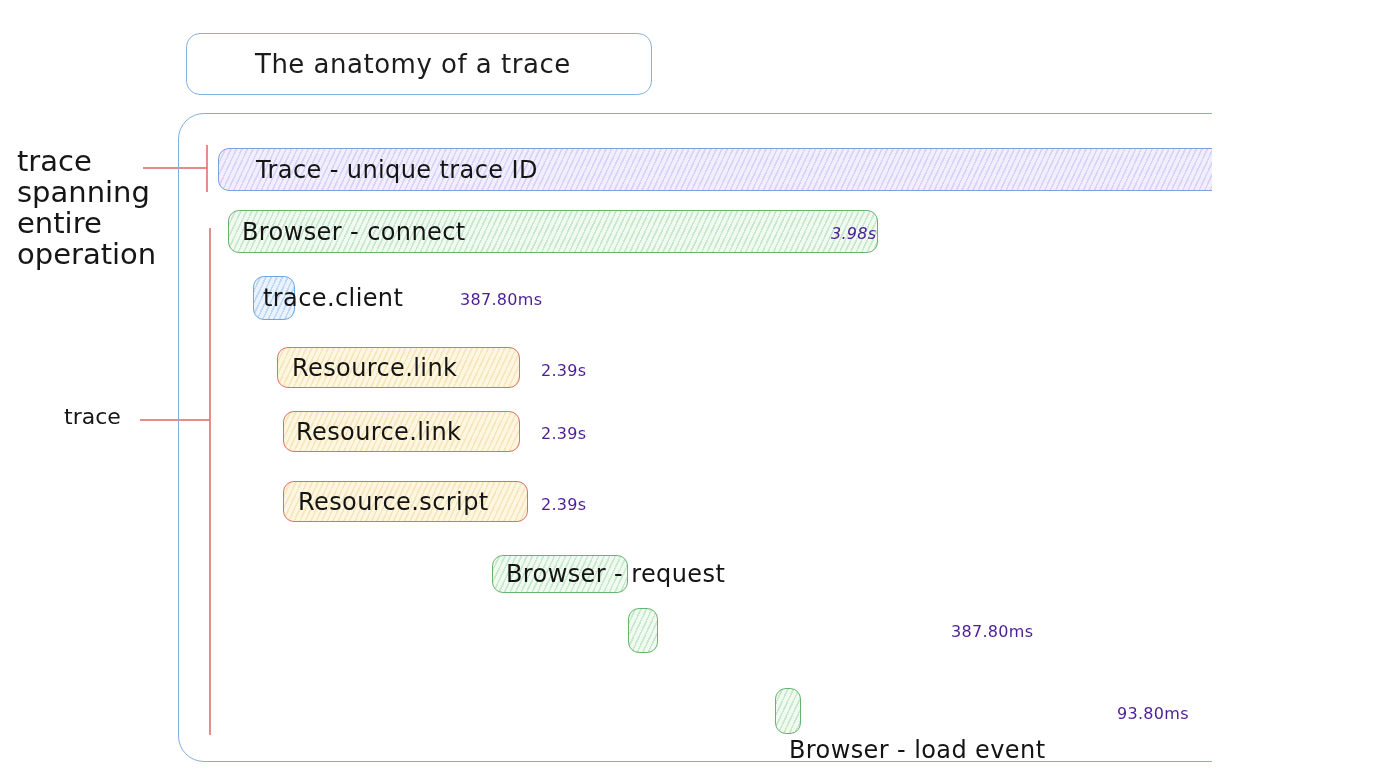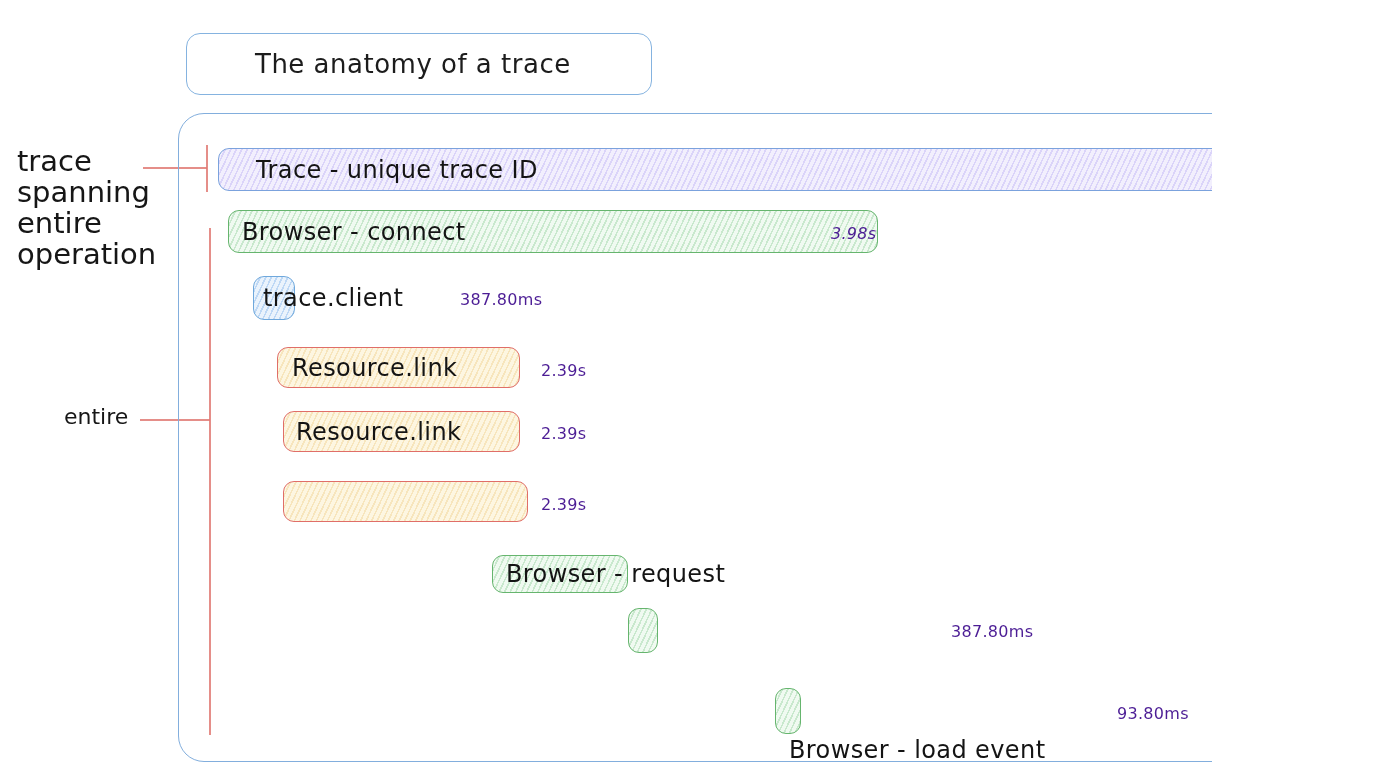--- a/index.html
+++ b/index.html
@@ -59,21 +59,21 @@
 </head>
 <body>
 
 <div class="canvas">
 
   <div class="title-box">
     <span>The anatomy of a trace</span>
   </div>
 
   <div class="label-trace">trace spanning entire operation</div>
-  <div class="label-spans">entire</div>
+  <div class="label-spans">trace</div>
   <div class="red-line rl-h1"></div>
   <div class="red-line rl-v1"></div>
   <div class="red-line rl-h2"></div>
   <div class="red-line rl-v2"></div>
 
   <div class="outer-box"></div>
 
   <div class="span-box hatch-purple" style="left:218px; top:148px; width:1134px; height:43px;"></div>
   <span class="span-label" style="left:256px; top:156px;">Trace - unique trace ID</span>
   <span class="span-duration" style="left:1302px; top:161px;">6.69s</span>
@@ -88,20 +88,21 @@
 
   <div class="span-box hatch-yellow" style="left:277px; top:347px; width:243px; height:41px;"></div>
   <span class="span-label" style="left:292px; top:354px;">Resource.link</span>
   <span class="span-duration" style="left:541px; top:361px;">2.39s</span>
 
   <div class="span-box hatch-yellow" style="left:283px; top:411px; width:237px; height:41px;"></div>
   <span class="span-label" style="left:296px; top:418px;">Resource.link</span>
   <span class="span-duration" style="left:541px; top:424px;">2.39s</span>
 
   <div class="span-box hatch-yellow" style="left:283px; top:481px; width:245px; height:41px;"></div>
+  <span class="span-label" style="left:298px; top:488px;">Resource.script</span>
   <span class="span-duration" style="left:541px; top:495px;">2.39s</span>
 
   <div class="span-box hatch-green" style="left:492px; top:555px; width:136px; height:38px;"></div>
   <span class="span-label" style="left:506px; top:560px;">Browser - request</span>
 
   <div class="span-box hatch-green" style="left:628px; top:608px; width:30px; height:45px;"></div>
   <span class="span-duration" style="left:951px; top:622px;">387.80ms</span>
 
   <div class="span-box hatch-green" style="left:775px; top:688px; width:26px; height:46px;"></div>
   <span class="span-label" style="left:789px; top:736px;">Browser - load event</span>

